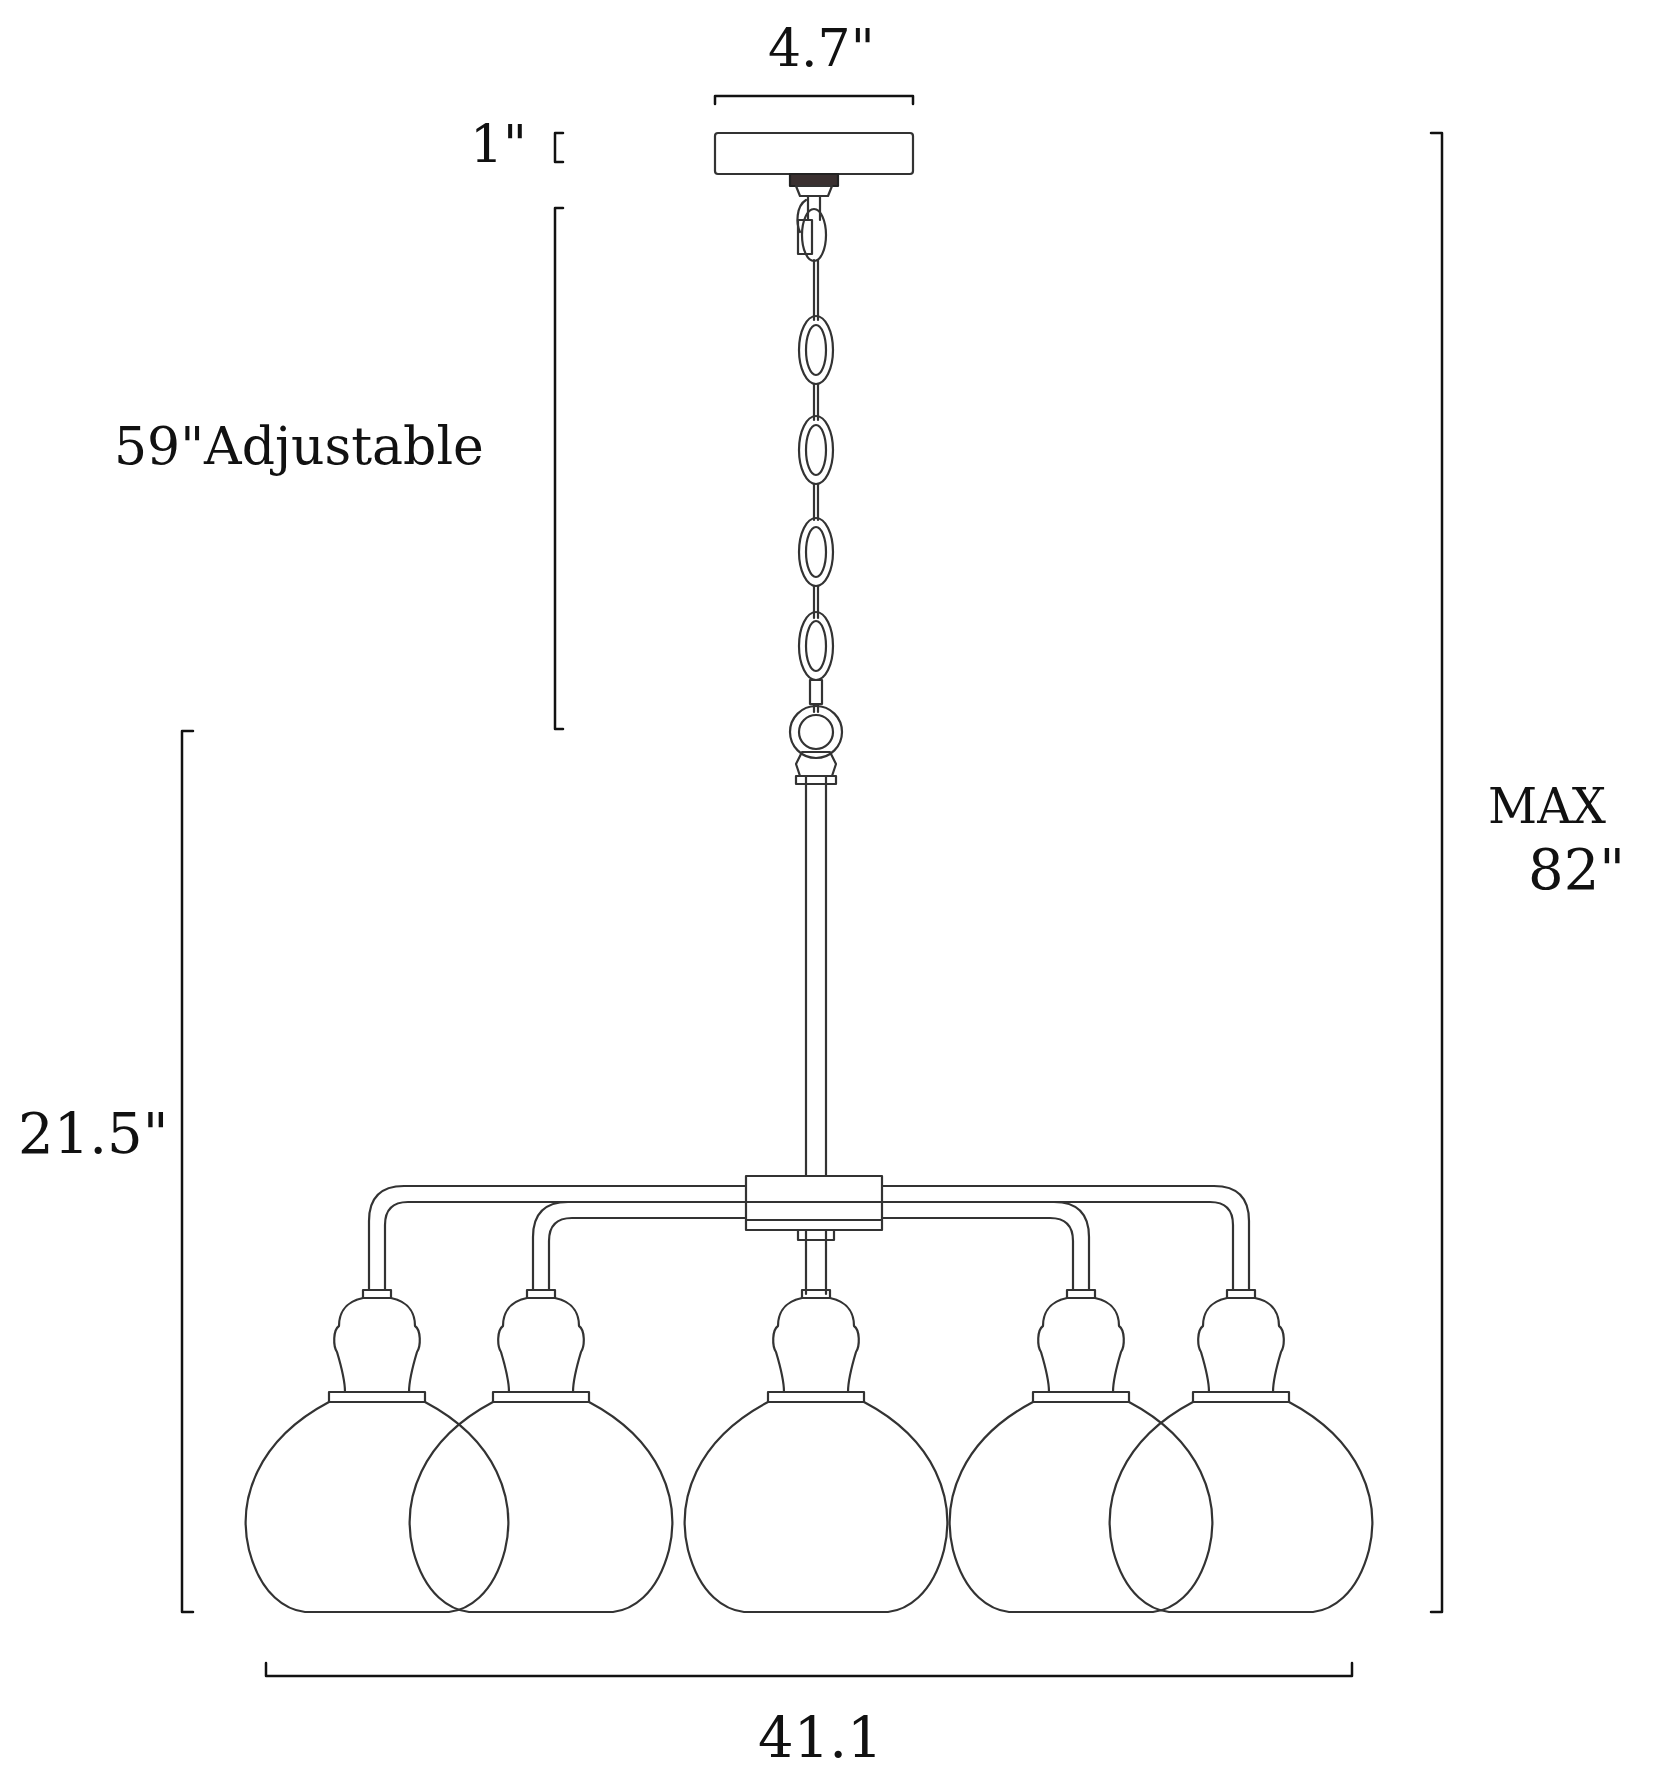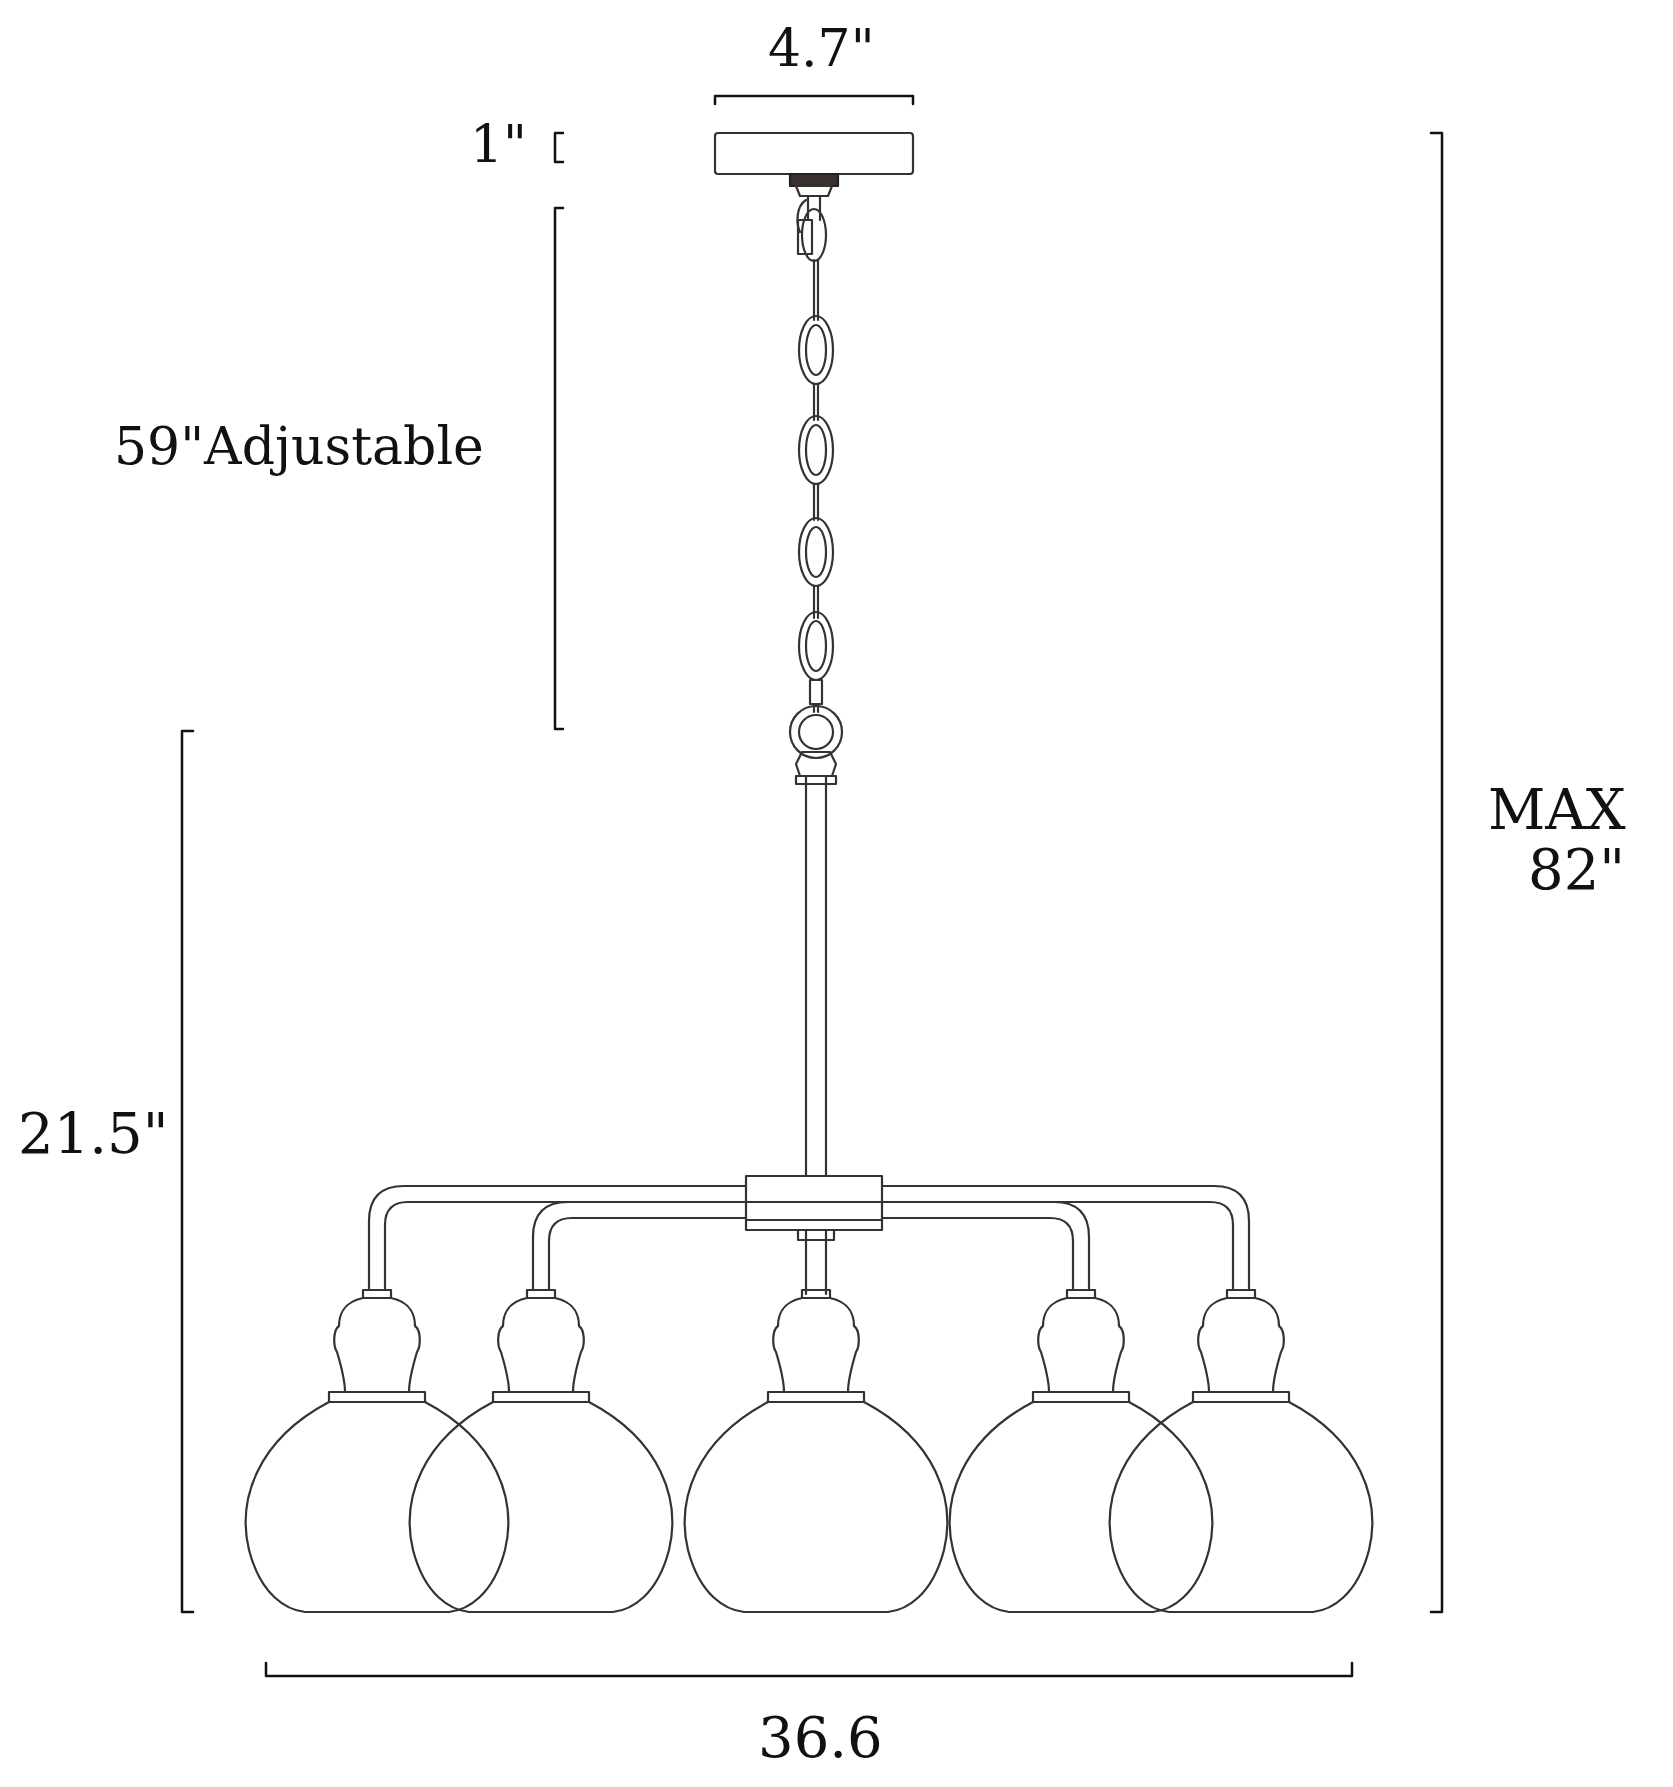--- a/index.html
+++ b/index.html
@@ -141,20 +141,20 @@
       </g>
     </g>
   </svg>
 
   <div class="label" style="left:768px; top:22px; font-size:52px;">4.7"</div>
 
   <div class="label" style="left:470px; top:118px; font-size:52px;">1"</div>
 
   <div class="label" style="left:114px; top:420px; font-size:52px;">59"Adjustable</div>
 
-  <div class="label" style="left:1488px; top:782px; font-size:56px;text-align:center;">MAX</div>
+  <div class="label" style="left:1488px; top:782px; font-size:48px;text-align:center;">MAX</div>
   <div class="label" style="left:1528px; top:842px; font-size:56px;">82"</div>
 
   <div class="label" style="left:18px; top:1106px; font-size:56px;">21.5"</div>
 
-  <div class="label" style="left:758px; top:1710px; font-size:56px;">36.6</div>
+  <div class="label" style="left:758px; top:1710px; font-size:56px;">41.1</div>
 
 </div>
 
 </body></html>

